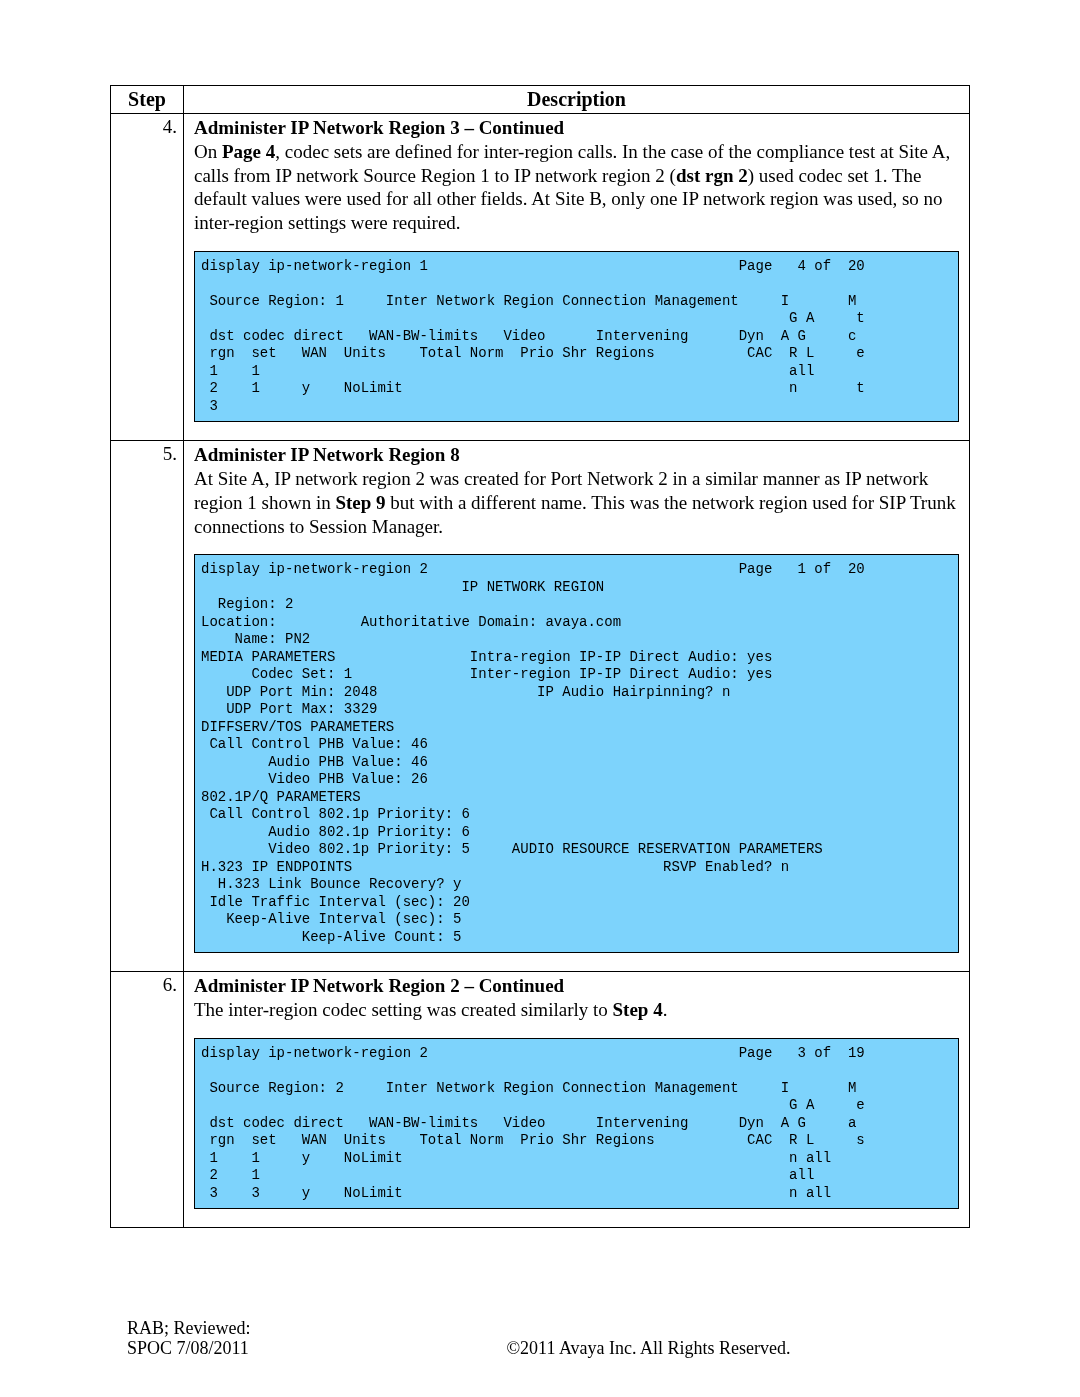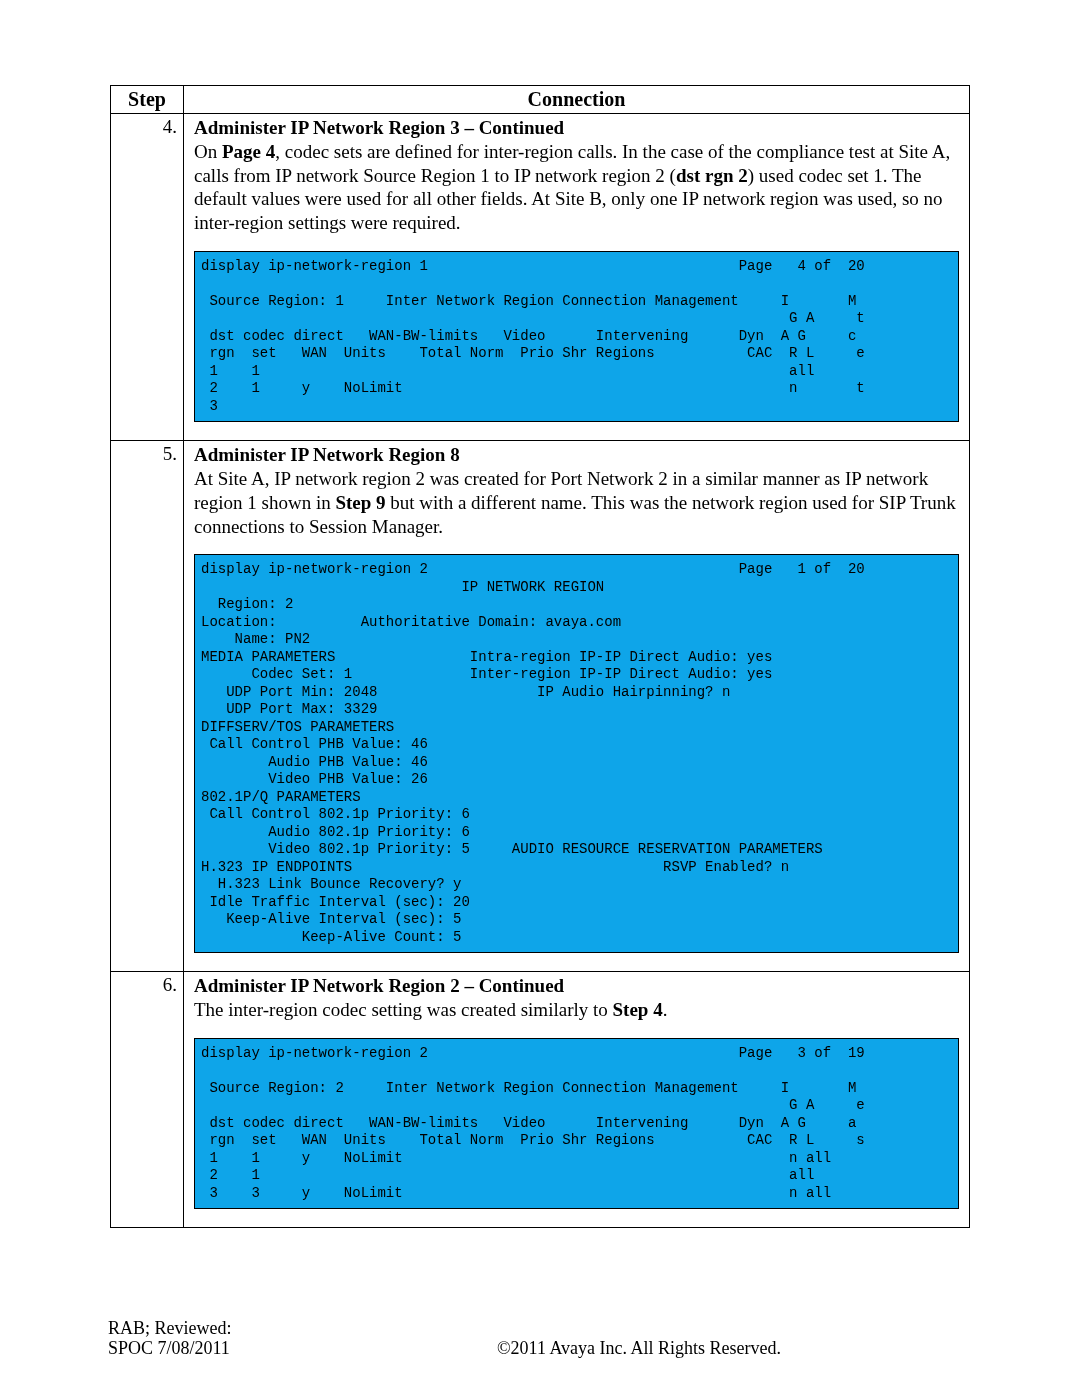--- a/index.html
+++ b/index.html
@@ -43,34 +43,34 @@
   table.main td.desc-cell {
     padding: 2px 10px 18px 10px;
   }
   .desc-text {
     line-height: 1.25;
   }
   .desc-text .bold {
     font-weight: bold;
   }
   .code-box {
-    background: #0ea5e9;
+    background: #7dd3fc;
     border: 1.5px solid #000;
     font-family: "Courier New", Courier, monospace;
     font-size: 14px;
     white-space: pre;
     padding: 6px 6px 6px 6px;
     margin-top: 16px;
     line-height: 1.25;
     overflow: hidden;
   }
   .footer {
     position: absolute;
     bottom: 38px;
-    left: 108px;
+    left: 127px;
     right: 110px;
     font-size: 18px;
     display: flex;
     justify-content: space-between;
   }
   .footer div {
     line-height: 1.15;
   }
   .footer .center {
     text-align: center;
@@ -87,21 +87,21 @@
 </style>
 </head>
 <body>
 
 <div class="page">
 
   <table class="main">
     <thead>
       <tr>
         <th class="step-col">Step</th>
-        <th>Connection</th>
+        <th>Description</th>
       </tr>
     </thead>
     <tbody>
 
       <tr>
         <td class="step-cell">4.</td>
         <td class="desc-cell">
           <div class="desc-text">
             <span class="bold">Administer IP Network Region 3 – Continued</span><br>
             <span>On </span><span class="bold">Page 4</span><span>, codec sets are defined for inter-region calls. In the case of the compliance test at Site A, calls from IP network Source Region 1 to IP network region 2 (</span><span class="bold">dst rgn 2</span><span>) used codec set 1. The default values were used for all other fields. At Site B, only one IP network region was used, so no inter-region settings were required.</span>

